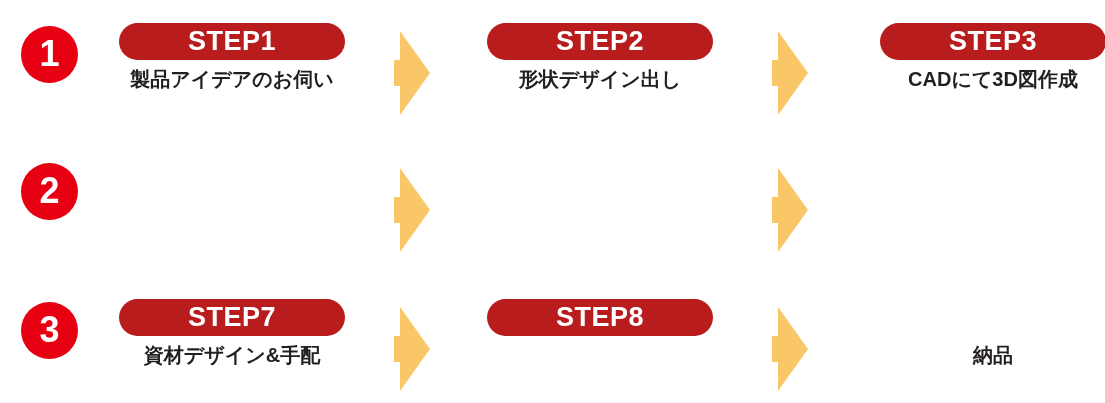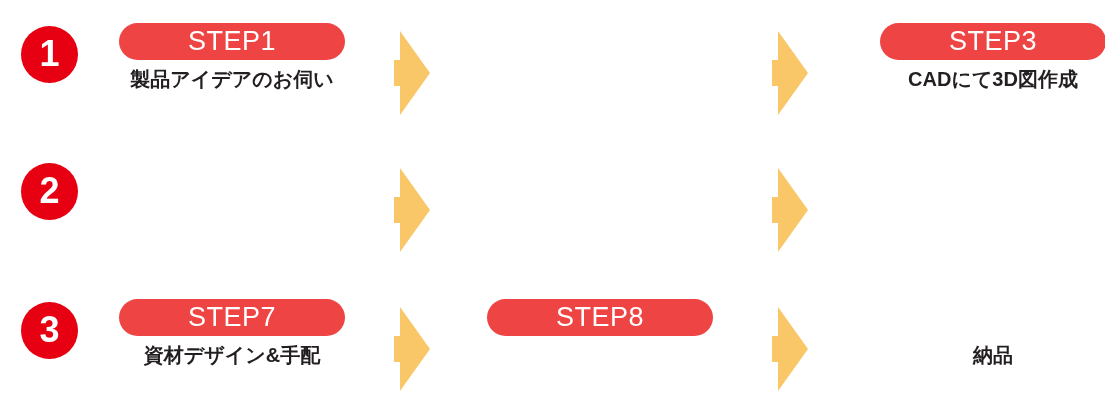--- a/index.html
+++ b/index.html
@@ -63,27 +63,27 @@
   .step-col.col-1 { left: 487px; }
   .step-col.col-2 { left: 852px; margin-left: 28px; }
 
   .step-pill {
     position: absolute;
     top: 9px;
     left: 0;
     width: 226px;
     height: 37px;
     border-radius: 19px;
-    background: #ef4444;
+    background: #b91c1c;
     color: #ffffff;
     display: flex;
     align-items: center;
     justify-content: center;
     font-size: 27px;
-    font-weight: normal;
+    font-weight: bold;
     letter-spacing: 0.5px;
     line-height: 1;
     box-sizing: border-box;
   }
 
   .step-label {
     position: absolute;
     top: 54px;
     left: -18px;
     width: 262px;
@@ -117,20 +117,24 @@
     <div class="step-col col-0">
       <div class="step-pill">STEP1</div>
       <div class="step-label">製品アイデアのお伺い</div>
     </div>
     <div class="step-arrow gap-0">
       <svg viewBox="0 0 36 84" xmlns="http://www.w3.org/2000/svg" aria-hidden="true">
         <path d="M6 0 L36 42 L6 84 L6 55 L0 55 L0 29 L6 29 Z" fill="#f9c668"></path>
       </svg>
     </div>
 
+    <div class="step-col col-1">
+      <div class="step-pill">STEP2</div>
+      <div class="step-label">形状デザイン出し</div>
+    </div>
     <div class="step-arrow gap-1">
       <svg viewBox="0 0 36 84" xmlns="http://www.w3.org/2000/svg" aria-hidden="true">
         <path d="M6 0 L36 42 L6 84 L6 55 L0 55 L0 29 L6 29 Z" fill="#f9c668"></path>
       </svg>
     </div>
 
     <div class="step-col col-2">
       <div class="step-pill">STEP3</div>
       <div class="step-label">CADにて3D図作成</div>
     </div>

